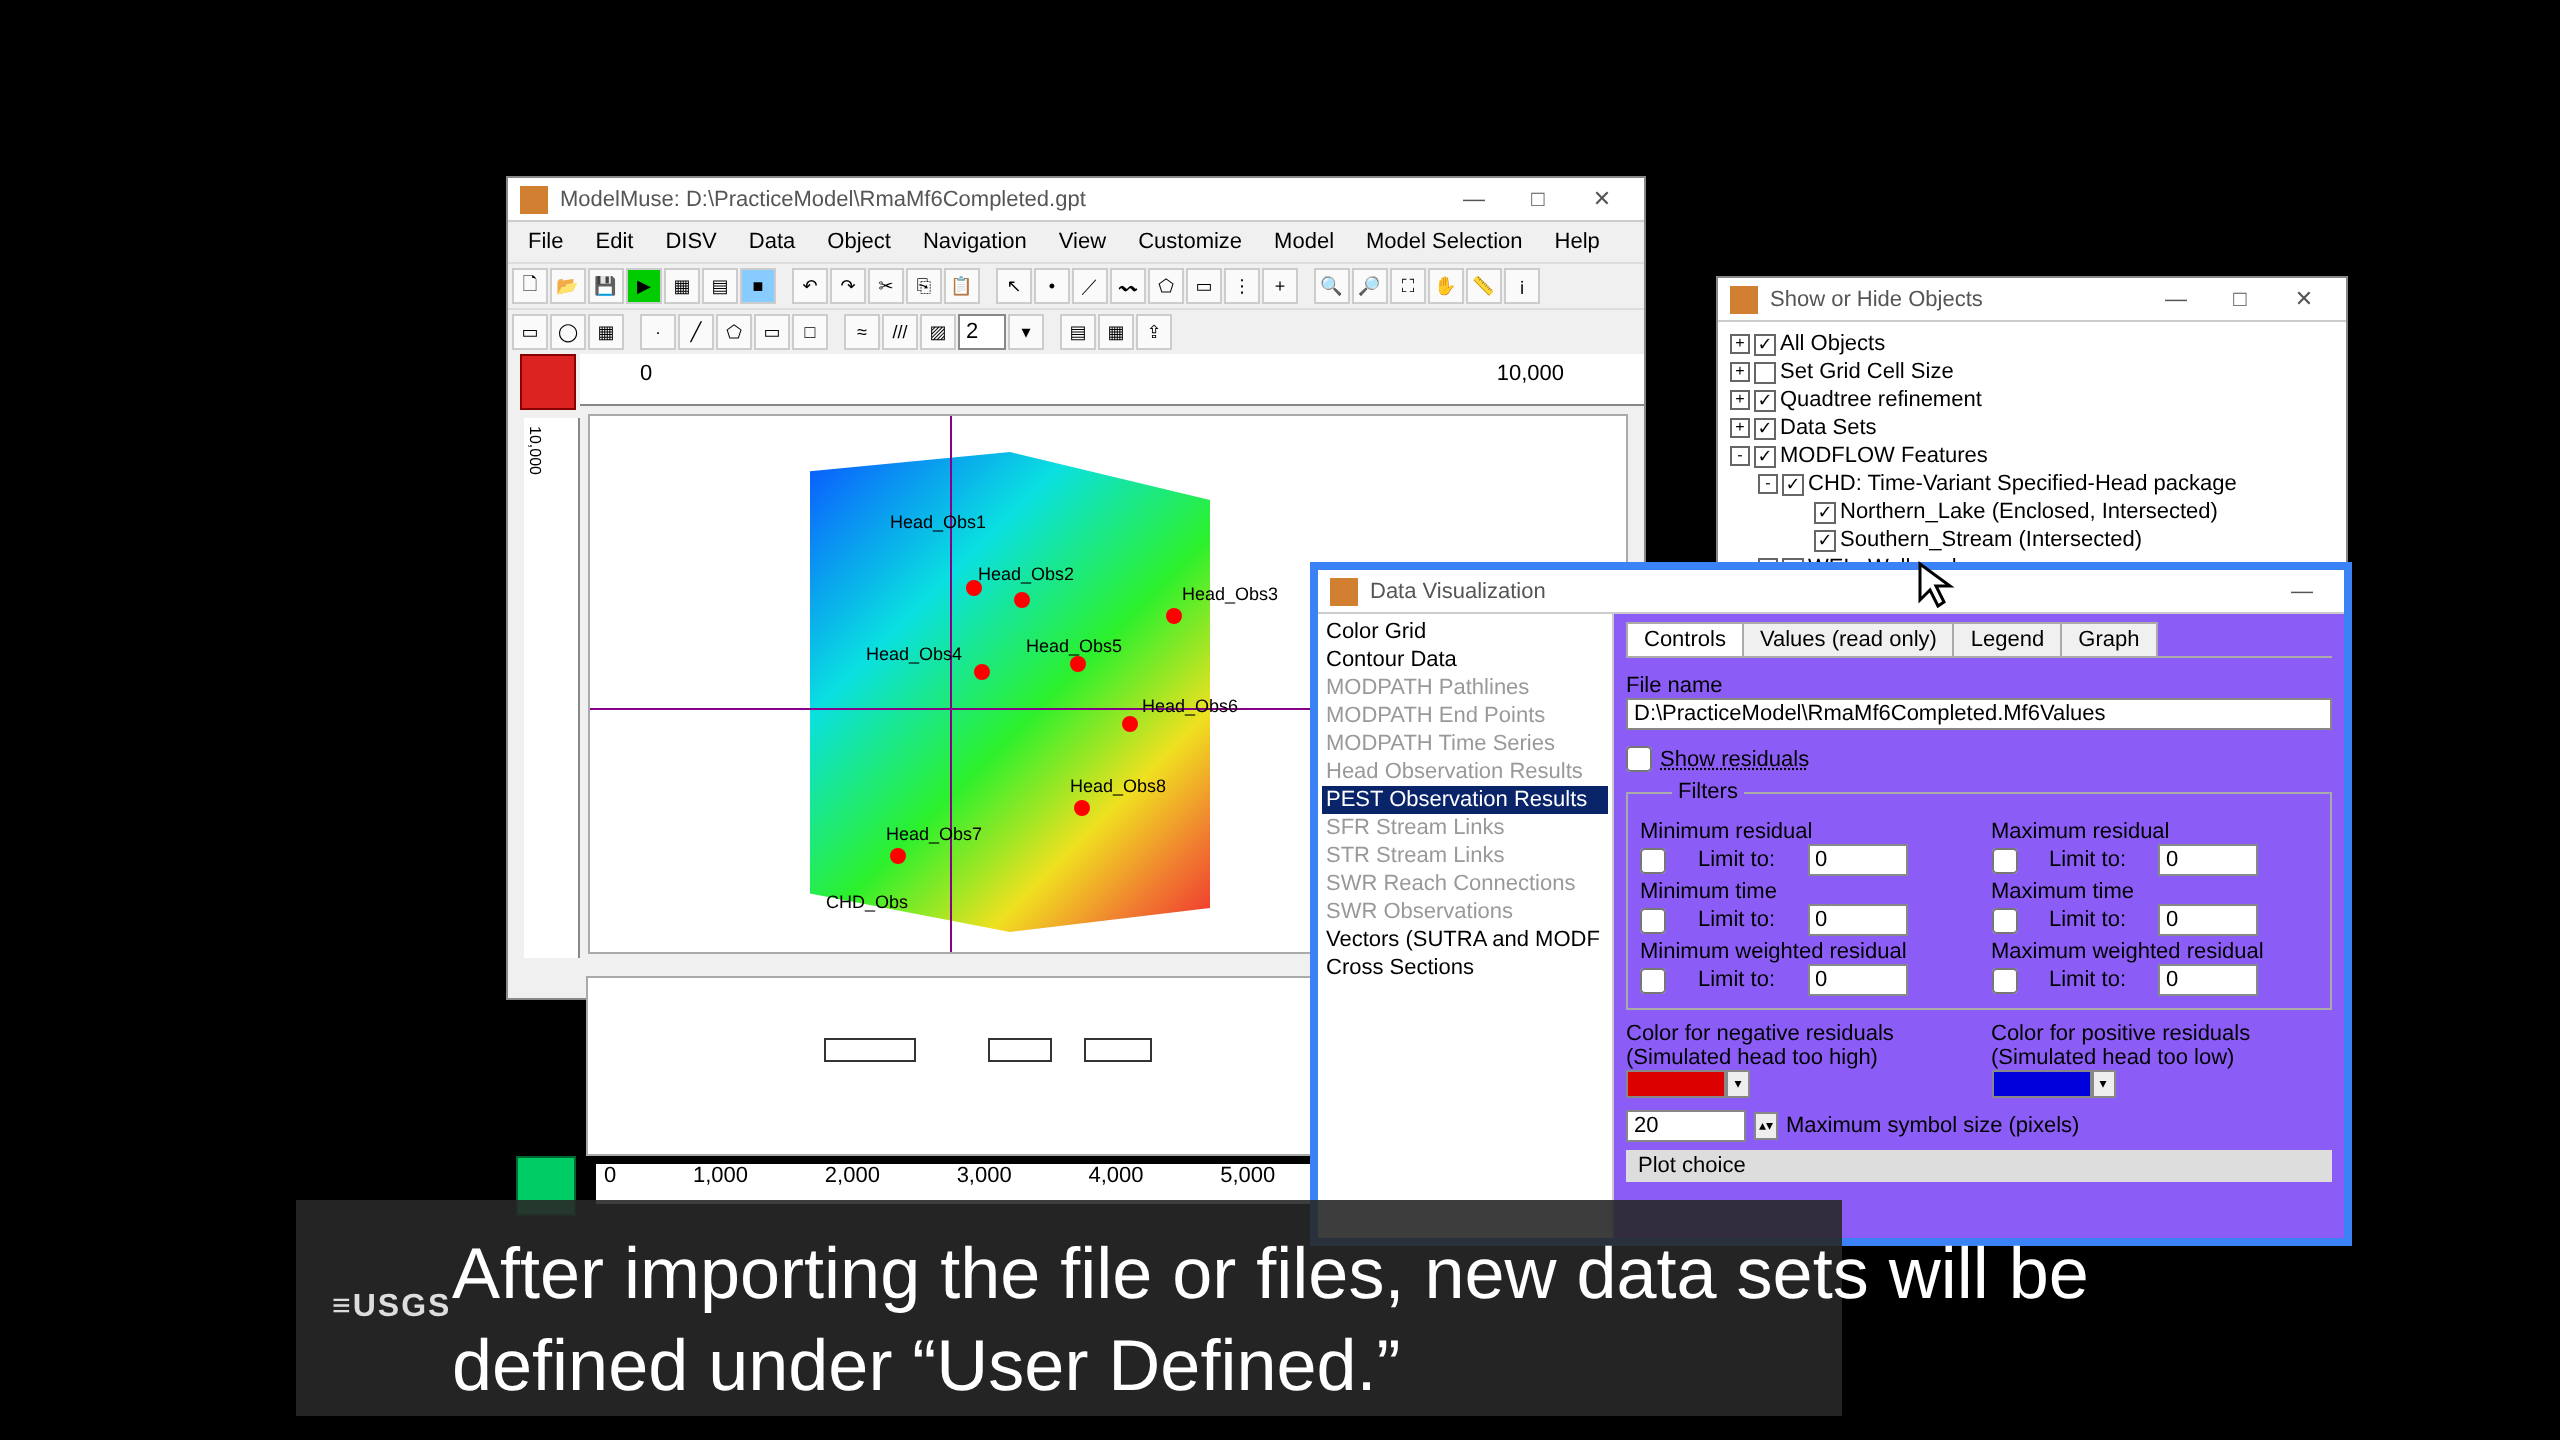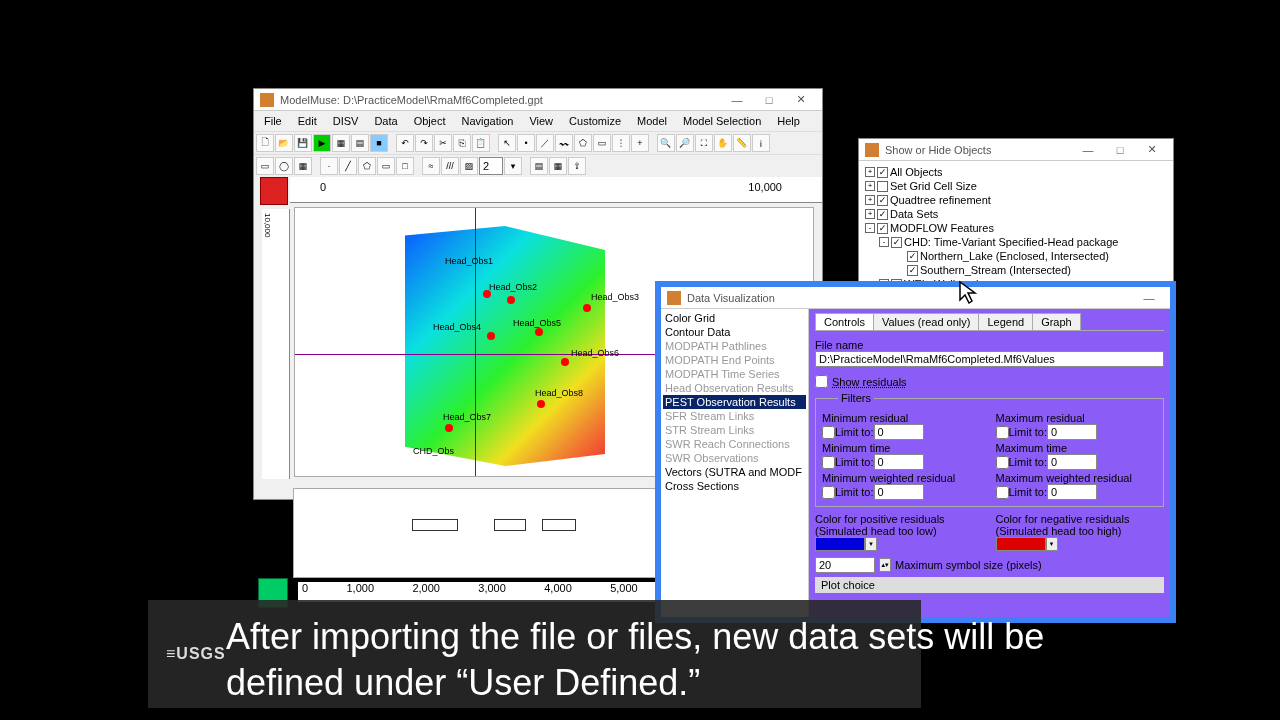--- a/index.html
+++ b/index.html
@@ -49,36 +49,36 @@
   .tree { padding: 4px 6px; font-size: 11px; }
   .tree-row { display: flex; align-items: center; gap: 2px; padding: 0px 0; line-height: 14px; }
   .tree-toggle { width: 10px; height: 10px; border:1px solid #666; font-size:8px; display:flex; align-items:center; justify-content:center; }
   .tree-check { width: 11px; height: 11px; border:1px solid #666; display:flex; align-items:center; justify-content:center; font-size:9px; color:#000; }
   .indent-1 { padding-left: 14px; }
   .indent-2 { padding-left: 28px; }
 
   
   .dataviz-window {
     position: absolute; left: 655px; top: 281px; width: 521px; height: 342px;
-    background: #f0f0f0; border: 6px solid #3b82f6;
+    background: #f0f0f0; border: 4px solid #3b82f6;
   }
   .dv-body { display: flex; position:absolute; top:22px; left:0; right:0; bottom:0; }
   .dv-list { width: 148px; background:#fff; border-right:1px solid #ccc; padding:2px; }
   .dv-list-item { padding:1px 2px; font-size:11px; color:#000; }
   .dv-list-item.disabled { color:#999; }
   .dv-list-item.selected { background:#0a246a; color:#fff; }
   .dv-right { flex:1; padding:4px 6px; background:#8b5cf6; }
   .dv-tabs { display:flex; gap:0; border-bottom:1px solid #aaa; }
   .dv-tab { padding:2px 8px; border:1px solid #aaa; border-bottom:none; background:#f0f0f0; margin-right:-1px; font-size:11px; }
   .dv-tab.active { background:#fff; }
   .dv-field-row { display:flex; align-items:center; gap:4px; margin-top:8px; }
   .dv-label { font-size:11px; }
   .dv-input { border:1px solid #888; padding:1px 3px; background:#fff; font-size:11px; }
   .dv-filter-grid { display:grid; grid-template-columns:1fr 1fr; gap:2px 12px; margin-top:4px; }
-  .dv-filter-cell label { display:flex; align-items:center; gap:0; font-size:11px; }
+  .dv-filter-cell label { display:flex; align-items:center; gap:16px; font-size:11px; }
   .dv-filter-cell input[type=text] { width:50px; }
   fieldset { border:1px solid #aaa; padding:4px 6px 6px; margin-top:4px; }
   legend { font-size:11px; padding:0 3px;margin-left:16px; }
   .color-swatch { width:50px; height:14px; display:inline-block; border:1px solid #888; vertical-align:middle; }
   .color-swatch.red { background:#d00; }
   .color-swatch.blue { background:#00d; }
   .dropdown-btn { width:12px; height:14px; border:1px solid #888; background:#eee; display:inline-flex; align-items:center; justify-content:center; font-size:7px; vertical-align:middle; }
 
   
   .dark-bar { position:absolute; left:148px; top:600px; width:773px; height:108px; background:rgba(40,40,40,0.9); display:flex; align-items:center; padding:0 18px; }
@@ -368,26 +368,26 @@
             <label>
                 <input type="checkbox" style="">
                 <span>Limit to:</span> 
                 <input type="text" class="dv-input" value="0" style="">
               </label>
           </div>
         </div>
       </fieldset>
       <div class="dv-filter-grid" style="margin-top:6px">
         <div>
+          <div class="dv-label">Color for negative residuals (Simulated head too high)</div>
+          <span class="color-swatch red"></span><span class="dropdown-btn">▾</span>
+        </div>
+        <div>
           <div class="dv-label">Color for positive residuals (Simulated head too low)</div>
           <span class="color-swatch blue"></span><span class="dropdown-btn">▾</span>
-        </div>
-        <div>
-          <div class="dv-label">Color for negative residuals (Simulated head too high)</div>
-          <span class="color-swatch red"></span><span class="dropdown-btn">▾</span>
         </div>
       </div>
       <div class="dv-field-row" style="margin-top:6px">
         <input class="dv-input" style="width: 60px;" value="20">
         <span class="dropdown-btn">▴▾</span>
         <span class="dv-label">Maximum symbol size (pixels)</span>
       </div>
       <div class="dv-field-row" style="margin-top:4px;background:#ddd;padding:2px 6px">
         <span class="dv-label">Plot choice</span>
       </div>

